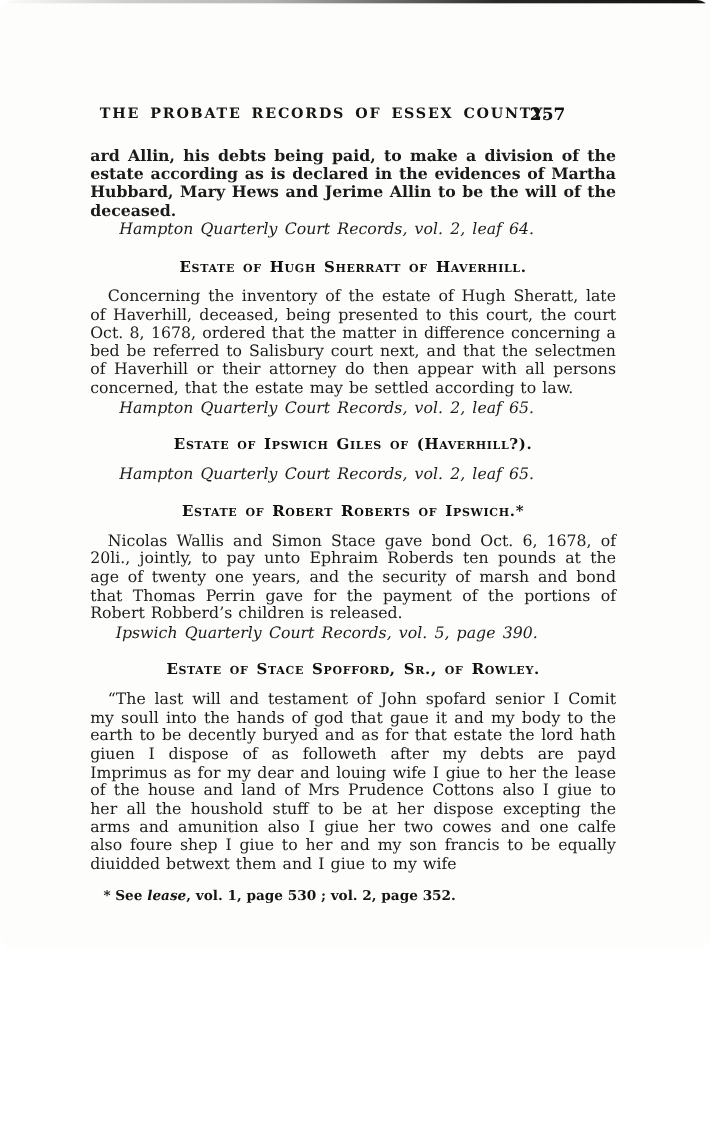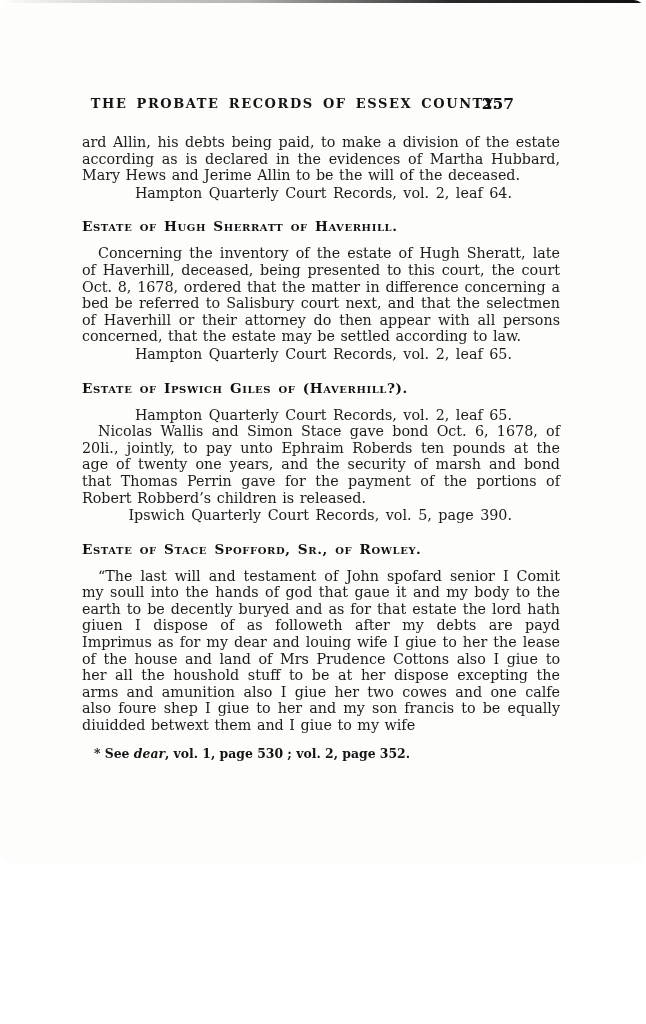--- a/index.html
+++ b/index.html
@@ -62,36 +62,39 @@
   .body-paragraph {
     font-size: 14.3px;
     line-height: 16.6px;
     text-align: justify;
     text-indent: 16px;
     margin: 0;
     word-spacing: 1px;
   }
   .body-paragraph.no-indent {
     text-indent: 0;
+    font-weight: bold;
   }
   .citation-line {
     font-size: 14.3px;
     line-height: 16.6px;
-    text-align: right;
+    font-style: italic;
+    text-align: center;
     padding-right: 48px;
     margin: 1px 0 0 0;
     word-spacing: 2px;
   }
   .citation-line:empty { display: none; }
   .section-heading {
     font-size: 13.6px;
     font-weight: 700;
     font-variant: small-caps;
     letter-spacing: 0.6px;
     word-spacing: 2px;
+    text-align: center;
     margin: 17px 0 11px 0;
     color: #101010;
   }
   .section-heading:empty { display: none; }
   .footnote {
     margin-top: 12px;
     font-size: 12.4px;
     font-weight: 700;
     text-indent: 12px;
     color: #151515;
@@ -141,30 +144,31 @@
       <p class="body-paragraph">Concerning the inventory of the estate of Hugh Sheratt, late of Haverhill, deceased, being presented to this court, the court Oct. 8, 1678, ordered that the matter in difference concerning a bed be referred to Salisbury court next, and that the selectmen of Haverhill or their attorney do then appear with all persons concerned, that the estate may be settled according to law.</p>
       <p class="citation-line">Hampton Quarterly Court Records, vol. 2, leaf 65.</p>
     </div>
 
     <div class="section">
       <h2 class="section-heading">Estate of Ipswich Giles of (Haverhill?).</h2>
       <p class="citation-line">Hampton Quarterly Court Records, vol. 2, leaf 65.</p>
     </div>
 
     <div class="section">
+      <h2 class="section-heading">Estate of Robert Roberts of Ipswich.*</h2>
       <p class="body-paragraph">Nicolas Wallis and Simon Stace gave bond Oct. 6, 1678, of 20li., jointly, to pay unto Ephraim Roberds ten pounds at the age of twenty one years, and the security of marsh and bond that Thomas Perrin gave for the payment of the portions of Robert Robberd’s children is released.</p>
       <p class="citation-line">Ipswich Quarterly Court Records, vol. 5, page 390.</p>
     </div>
 
     <div class="section">
       <h2 class="section-heading">Estate of Stace Spofford, Sr., of Rowley.</h2>
       <p class="body-paragraph">“The last will and testament of John spofard senior I Comit my soull into the hands of god that gaue it and my body to the earth to be decently buryed and as for that estate the lord hath giuen I dispose of as followeth after my debts are payd Imprimus as for my dear and louing wife I giue to her the lease of the house and land of Mrs Prudence Cottons also I giue to her all the houshold stuff to be at her dispose excepting the arms and amunition also I giue her two cowes and one calfe also foure shep I giue to her and my son francis to be equally diuidded betwext them and I giue to my wife</p>
 
     </div>
 
-    <div class="footnote"><span>* See </span><span class="italic">dear</span><span>, vol. 1, page 530 ; vol. 2, page 352.</span></div>
+    <div class="footnote"><span>* See </span><span class="italic">lease</span><span>, vol. 1, page 530 ; vol. 2, page 352.</span></div>
 
   </div>
 
   <div class="google-watermark">
     <span class="digitized-by-label">Digitized by</span><span class="google-logo">Google</span>
   </div>
 </div>
 
 </body></html>

